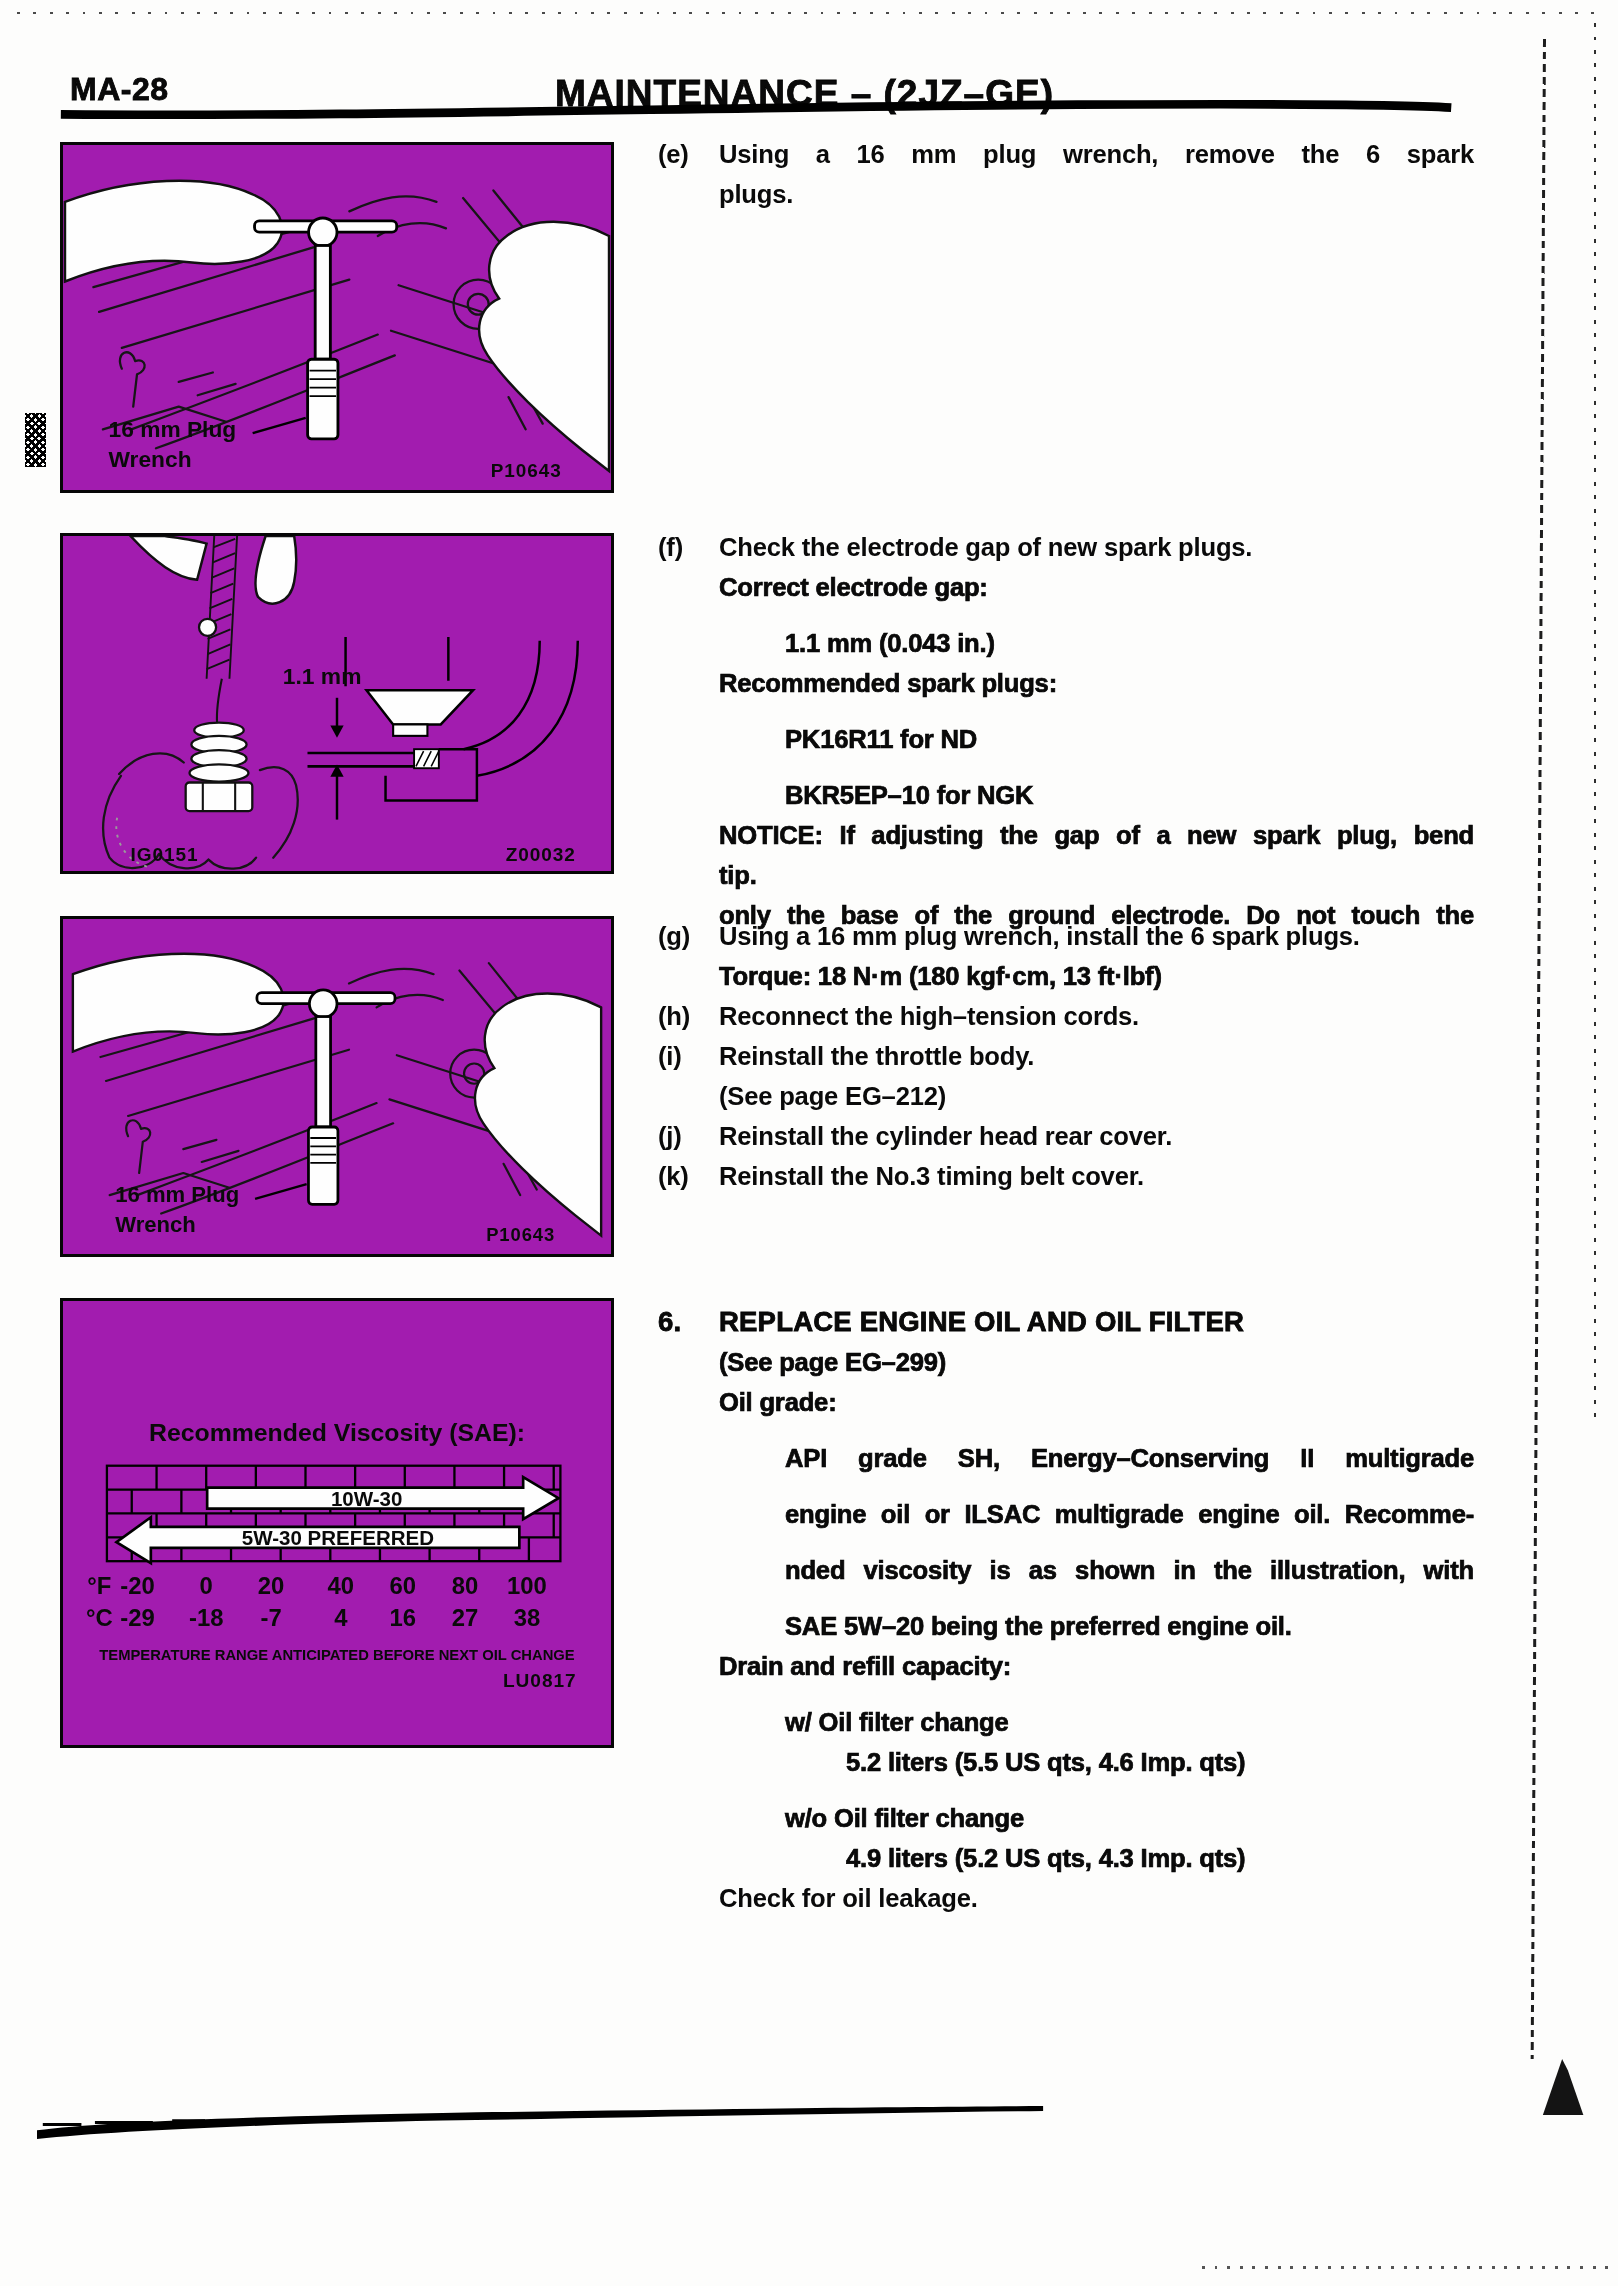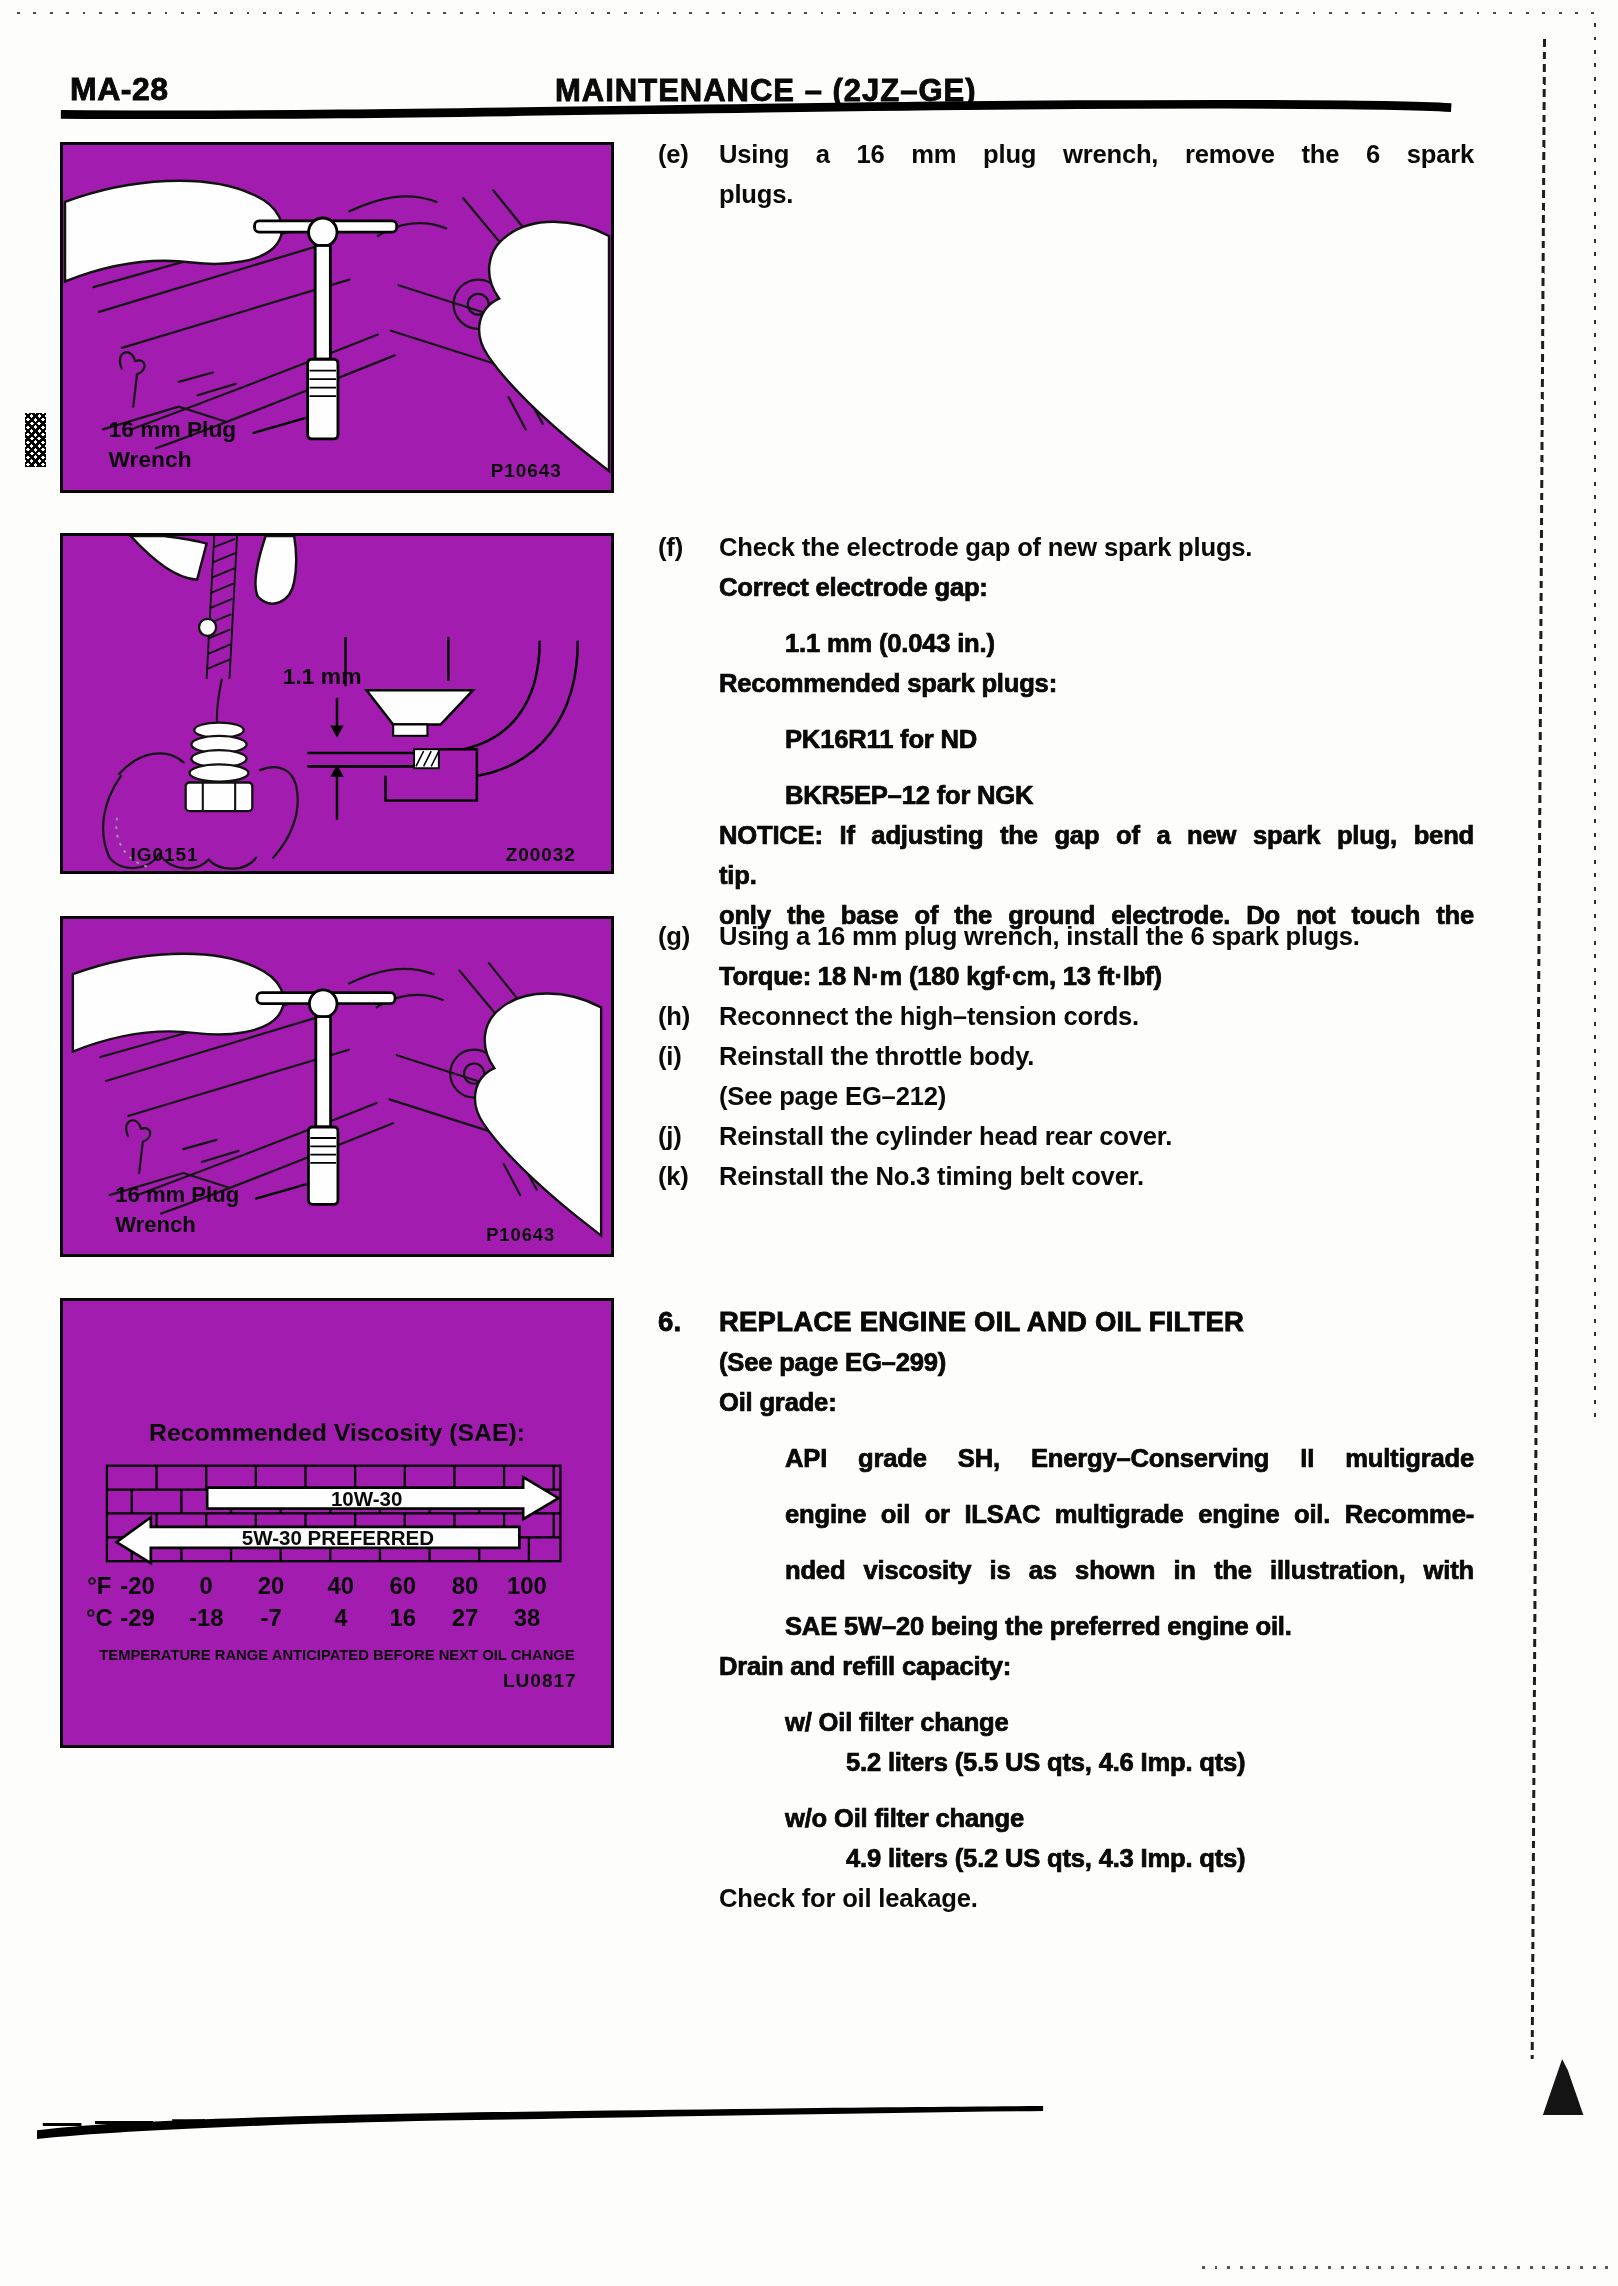--- a/index.html
+++ b/index.html
@@ -1,21 +1,21 @@
 <!DOCTYPE html>
 <html><head>
 <meta charset="utf-8">
 <style>
   html,body{margin:0;padding:0;background:#d9d9d9;}
   .page{position:relative;width:1618px;height:2286px;background:#fdfdfc;overflow:hidden;
         font-family:"Liberation Sans", sans-serif;color:#0a0a0a;}
   
   .page-num{position:absolute;left:70px;top:71px;font-size:32px;font-weight:700;
             letter-spacing:0.5px;text-align:center;-webkit-text-stroke:0.8px #000;}
-  .hdr-title{position:absolute;left:555px;top:73px;font-size:31px;font-weight:700;
+  .hdr-title{position:absolute;left:555px;top:73px;font-size:37px;font-weight:700;
              letter-spacing:1px;-webkit-text-stroke:0.8px #000;}
   .hdr-rule{position:absolute;left:56px;top:97px;width:1402px;height:25px;}
   
   .figbox{position:absolute;left:60px;width:554px;border:3.9px solid #060606;
           background:#a21caf;box-sizing:border-box;}
   .figbox svg{display:block;width:100%;height:100%;}
   .fb1{top:142px;height:351px;}
   .fb2{top:533px;height:341px;}
   .fb3{top:916px;height:341px;}
   .fb4{top:1298px;height:450px;}
@@ -251,21 +251,21 @@
 
   <div class="col" style="top:527px;">
     <div class="row">
       <div class="lbl">(f)</div>
       <div class="txt">
         <div>Check the electrode gap of new spark plugs.</div>
         <div class="xb">Correct electrode gap:</div>
         <div class="xb ind1">1.1 mm (0.043 in.)</div>
         <div class="xb">Recommended spark plugs:</div>
         <div class="xb ind1">PK16R11 for ND</div>
-        <div class="xb ind1">BKR5EP–12 for NGK</div>
+        <div class="xb ind1">BKR5EP–10 for NGK</div>
         <div class="xb just">NOTICE: If adjusting the gap of a new spark plug, bend</div>
         <div class="xb">tip.</div>
         <div class="xb just">only the base of the ground electrode. Do not touch the</div>
       </div>
     </div>
   </div>
 
   <div class="col" style="top:916px;">
     <div class="row">
       <div class="lbl">(g)</div>

